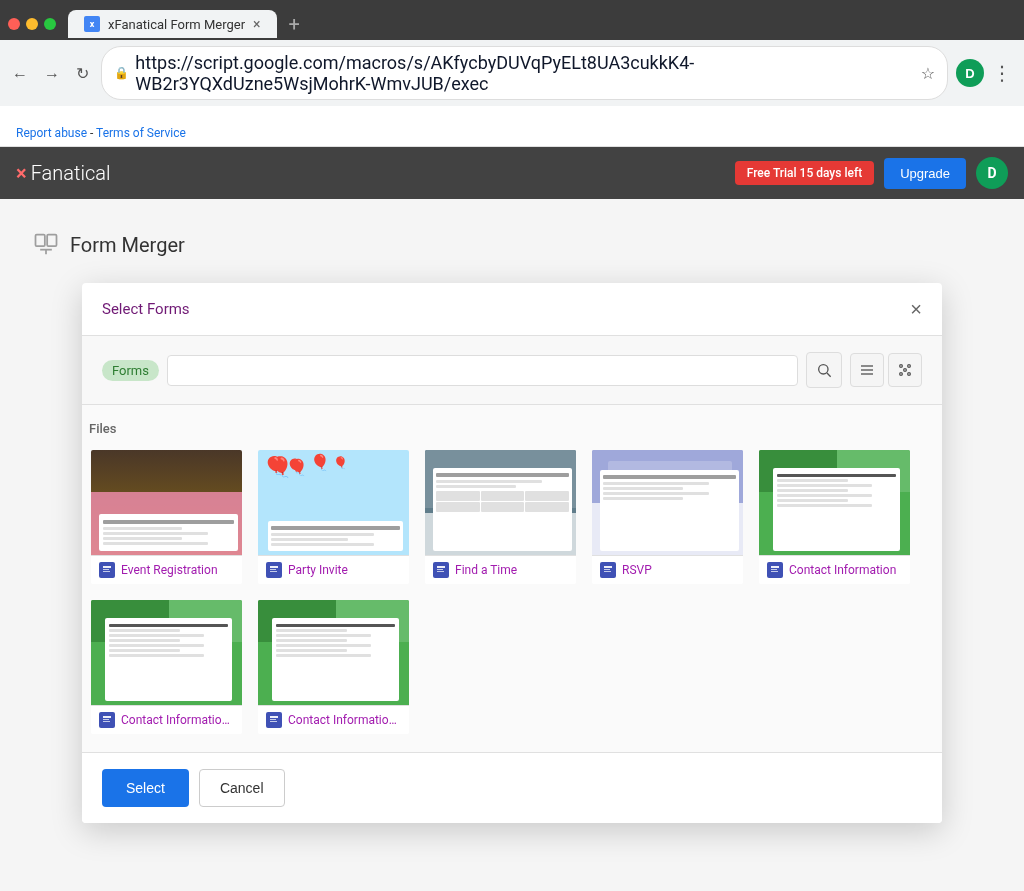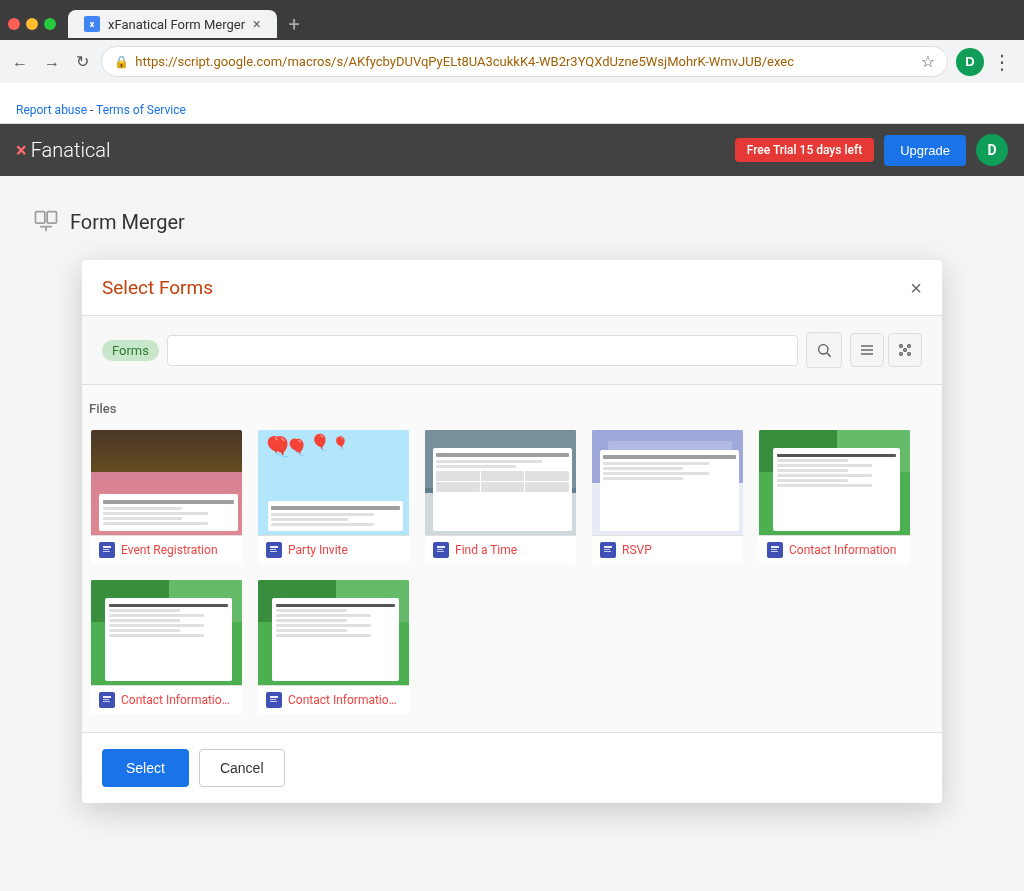--- a/index.html
+++ b/index.html
@@ -87,21 +87,21 @@
       border-radius: 20px;
       padding: 5px 12px;
       display: flex;
       align-items: center;
       gap: 6px;
       font-size: 13px;
       color: #333;
       border: 1px solid #ddd;
     }
     .address-lock { color: #555; font-size: 12px; }
-    .address-url { flex: 1; color: #a16207; font-size: 13px; }
+    .address-url { flex: 1; color: #0f172a; font-size: 18px; }
     .address-star { color: #555; font-size: 16px; margin-left: auto; }
     .nav-right-btns {
       display: flex; gap: 4px;
     }
     .nav-right-btn {
       width: 28px; height: 28px;
       border-radius: 50%;
       background: #0f9d58;
       color: white;
       border: none;
@@ -220,22 +220,22 @@
       overflow: hidden;
     }
     .modal-header {
       padding: 16px 20px;
       display: flex;
       align-items: center;
       justify-content: space-between;
       border-bottom: 1px solid #e0e0e0;
     }
     .modal-title {
-      font-size: 19px;
-      color: #c2410c;
+      font-size: 15px;
+      color: #701a75;
       font-weight: 400;
     }
     .modal-close {
       background: none;
       border: none;
       color: #666;
       font-size: 20px;
       cursor: pointer;
       padding: 0;
       line-height: 1;
@@ -447,21 +447,21 @@
       border-radius: 2px;
       display: flex; align-items: center; justify-content: center;
       flex-shrink: 0;
     }
     .form-card-icon svg {
       width: 10px; height: 10px;
       fill: white;
     }
     .form-card-name {
       font-size: 12px;
-      color: #ef4444;
+      color: #a21caf;
       white-space: nowrap;
       overflow: hidden;
       text-overflow: ellipsis;
     }
 
     
     .modal-footer {
       padding: 16px 20px;
       display: flex;
       gap: 10px;

